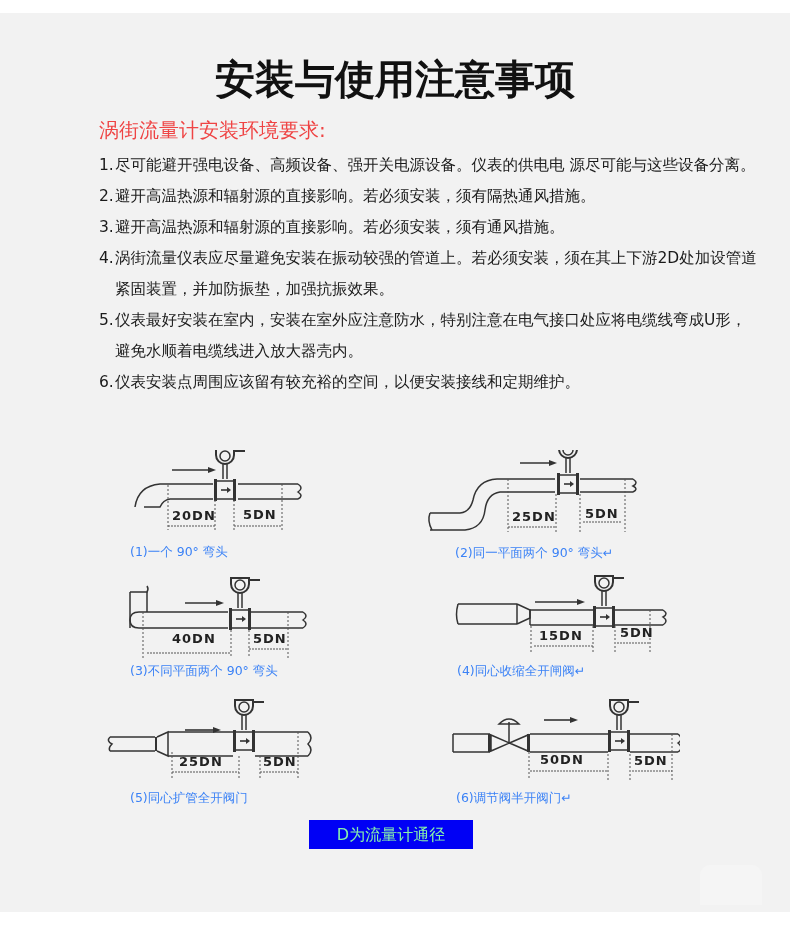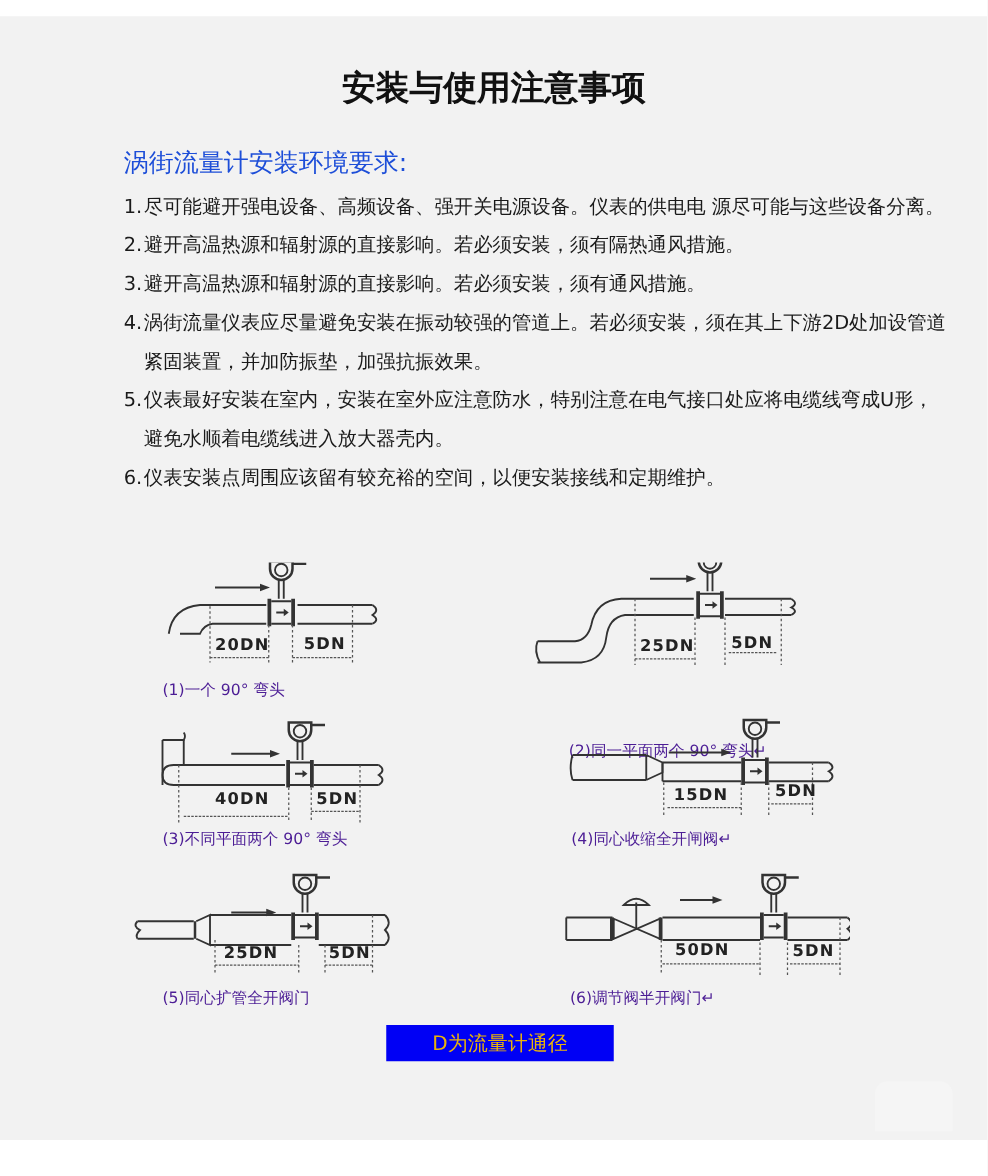--- a/index.html
+++ b/index.html
@@ -8,40 +8,40 @@
     position: relative; overflow: hidden;
     font-family: "DejaVu Sans", "Liberation Sans", sans-serif;
     color: #1a1a1a;
   }
   .panel {
     position: absolute; left: 0; top: 13px; width: 790px; height: 899px;
     background: #f2f2f2;
   }
   .title {
     position: absolute; left: 0; width: 790px; top: 52px;
-    text-align: center; font-size: 27px; font-weight: bold; color: #111;
+    text-align: center; font-size: 40px; font-weight: bold; color: #111;
     letter-spacing: 0px;
   }
   .subtitle {
     position: absolute; left: 99px; top: 117px;
-    font-size: 20px; color: #1d4ed8;
+    font-size: 20px; color: #ef4444;
   }
   .list { position: absolute; left: 99px; top: 150px; width: 660px; }
   .item { position: relative; font-size: 15.5px; line-height: 31px; color: #1a1a1a; }
   .item .num { position: absolute; left: 0; top: 0; width: 30px; }
   .item .txt { display: block; margin-left: 16px; }
   .diagram { position: absolute; }
   .diagram svg { display: block; }
   .caption {
-    position: absolute; font-size: 12.5px; color: #4c1d95; white-space: nowrap;
+    position: absolute; font-size: 12.5px; color: #3b82f6; white-space: nowrap;
   }
   .dnlabel { font-family: "DejaVu Sans", sans-serif; font-size: 13px; font-weight: bold; fill: #222; letter-spacing: 1px; }
   .note {
-    position: absolute; left: 309px; top: 820px; width: 182px; height: 29px;
-    background: #0000f5; color: #eab308; font-size: 16px;
+    position: absolute; left: 309px; top: 820px; width: 164px; height: 29px;
+    background: #0000f5; color: #86efac; font-size: 16px;
     text-align: center; line-height: 29px;
   }
   .watermark {
     position: absolute; left: 700px; top: 865px; width: 62px; height: 40px;
     border-radius: 10px 10px 0 0; background: #f5f5f5;
   }
 </style>
 </head>
 <body>
 
@@ -139,21 +139,21 @@
     <line x1="83" y1="29" x2="83" y2="82" stroke="#555" stroke-dasharray="2,2"></line>
     <line x1="131" y1="44" x2="131" y2="82" stroke="#555" stroke-dasharray="2,2"></line>
     <line x1="155" y1="44" x2="155" y2="82" stroke="#555" stroke-dasharray="2,2"></line>
     <line x1="200" y1="29" x2="200" y2="82" stroke="#555" stroke-dasharray="2,2"></line>
     <line x1="83" y1="77" x2="131" y2="77" stroke="#555" stroke-dasharray="2,1"></line>
     <line x1="158" y1="72" x2="196" y2="72" stroke="#555" stroke-dasharray="2,1"></line>
     <text class="dnlabel" x="87" y="71">25DN</text>
     <text class="dnlabel" x="160" y="68">5DN</text>
   </svg>
 </div>
-<div class="caption" style="left:455px;top:545px;margin-top:48px;">(2)同一平面两个 90° 弯头↵</div>
+<div class="caption" style="left:455px;top:545px;">(2)同一平面两个 90° 弯头↵</div>
 
 <div class="diagram" style="left:125px;top:570px;">
   <svg width="200" height="90" viewBox="0 0 200 90">
     <line x1="5" y1="22" x2="5" y2="58" stroke="#333" stroke-width="1.5"></line>
     <path d="M5,22 L22,22 q2,-3 0,-6" fill="none" stroke="#333" stroke-width="1.5"></path>
     <line x1="22" y1="22" x2="22" y2="42" stroke="#333" stroke-width="1.5"></line>
     <path d="M5,50 Q5,42 14,42 L103,42" fill="none" stroke="#333" stroke-width="1.5"></path>
     <path d="M5,50 Q5,58 14,58 L103,58" fill="none" stroke="#333" stroke-width="1.5"></path>
     <line x1="126" y1="42" x2="178" y2="42" stroke="#333" stroke-width="1.5"></line>
     <line x1="126" y1="58" x2="178" y2="58" stroke="#333" stroke-width="1.5"></line>

